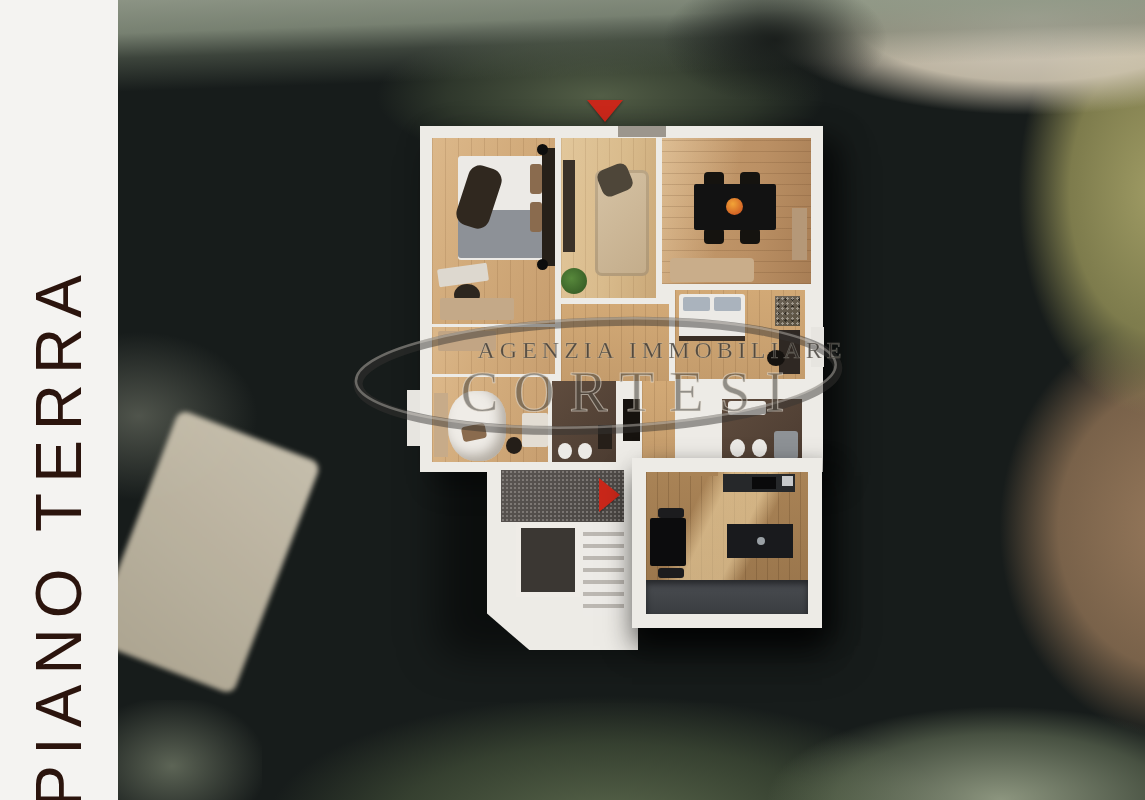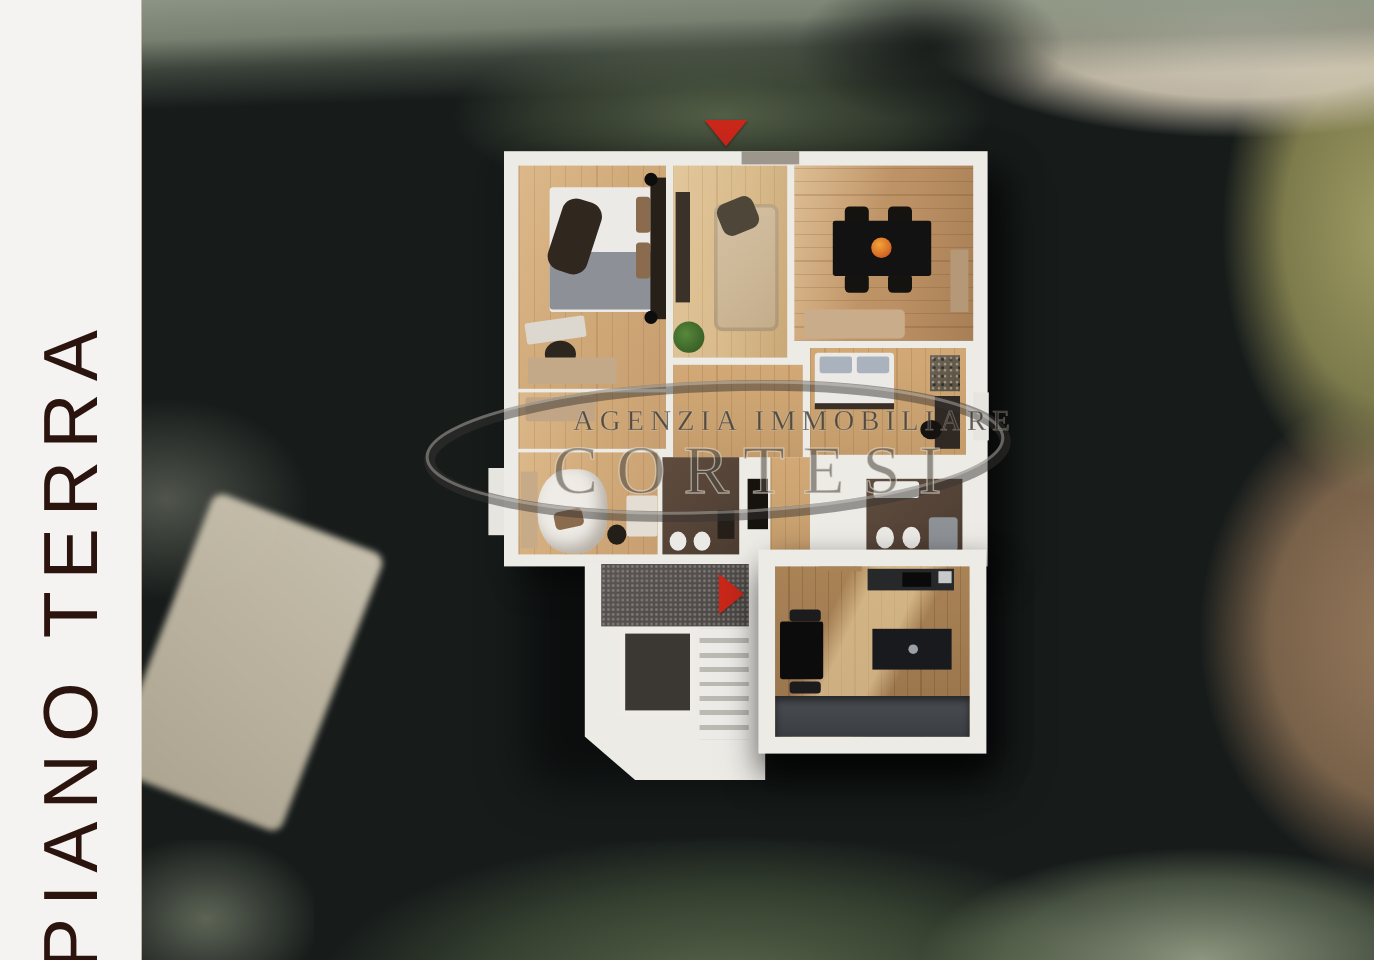--- a/index.html
+++ b/index.html
@@ -1,16 +1,16 @@
 <!DOCTYPE html>
 <html><head>
 <meta charset="utf-8">
 <style>
   html,body{margin:0;padding:0;background:#0e1211;}
-  #stage{position:relative;width:1145px;height:800px;overflow:hidden;background:#c2410c;font-family:"Liberation Sans",sans-serif;}
+  #stage{position:relative;width:1145px;height:800px;overflow:hidden;background:#a3a3a3;font-family:"Liberation Sans",sans-serif;}
   .abs{position:absolute;}
 
   
   #aerial{left:118px;top:0;width:1027px;height:800px;background-color:#171c1b;
     background-image:
       radial-gradient(ellipse 160px 90px at 64% 5%, rgba(24,28,26,.95) 0%, rgba(24,28,26,0) 70%),
       linear-gradient(178deg, rgba(146,154,138,.95) 0%, rgba(136,146,128,.85) 4%, rgba(98,108,92,.5) 7%, rgba(23,28,27,0) 11%),
       radial-gradient(ellipse 360px 130px at 89% 2%, rgba(221,213,198,.98) 0%, rgba(208,198,178,.9) 50%, rgba(23,28,27,0) 76%),
       radial-gradient(ellipse 190px 310px at 101% 24%, rgba(166,162,104,.95) 0%, rgba(143,140,85,.85) 45%, rgba(23,28,27,0) 72%),
       radial-gradient(ellipse 235px 280px at 103% 66%, rgba(158,126,95,.95) 0%, rgba(138,110,82,.85) 50%, rgba(23,28,27,0) 75%),

